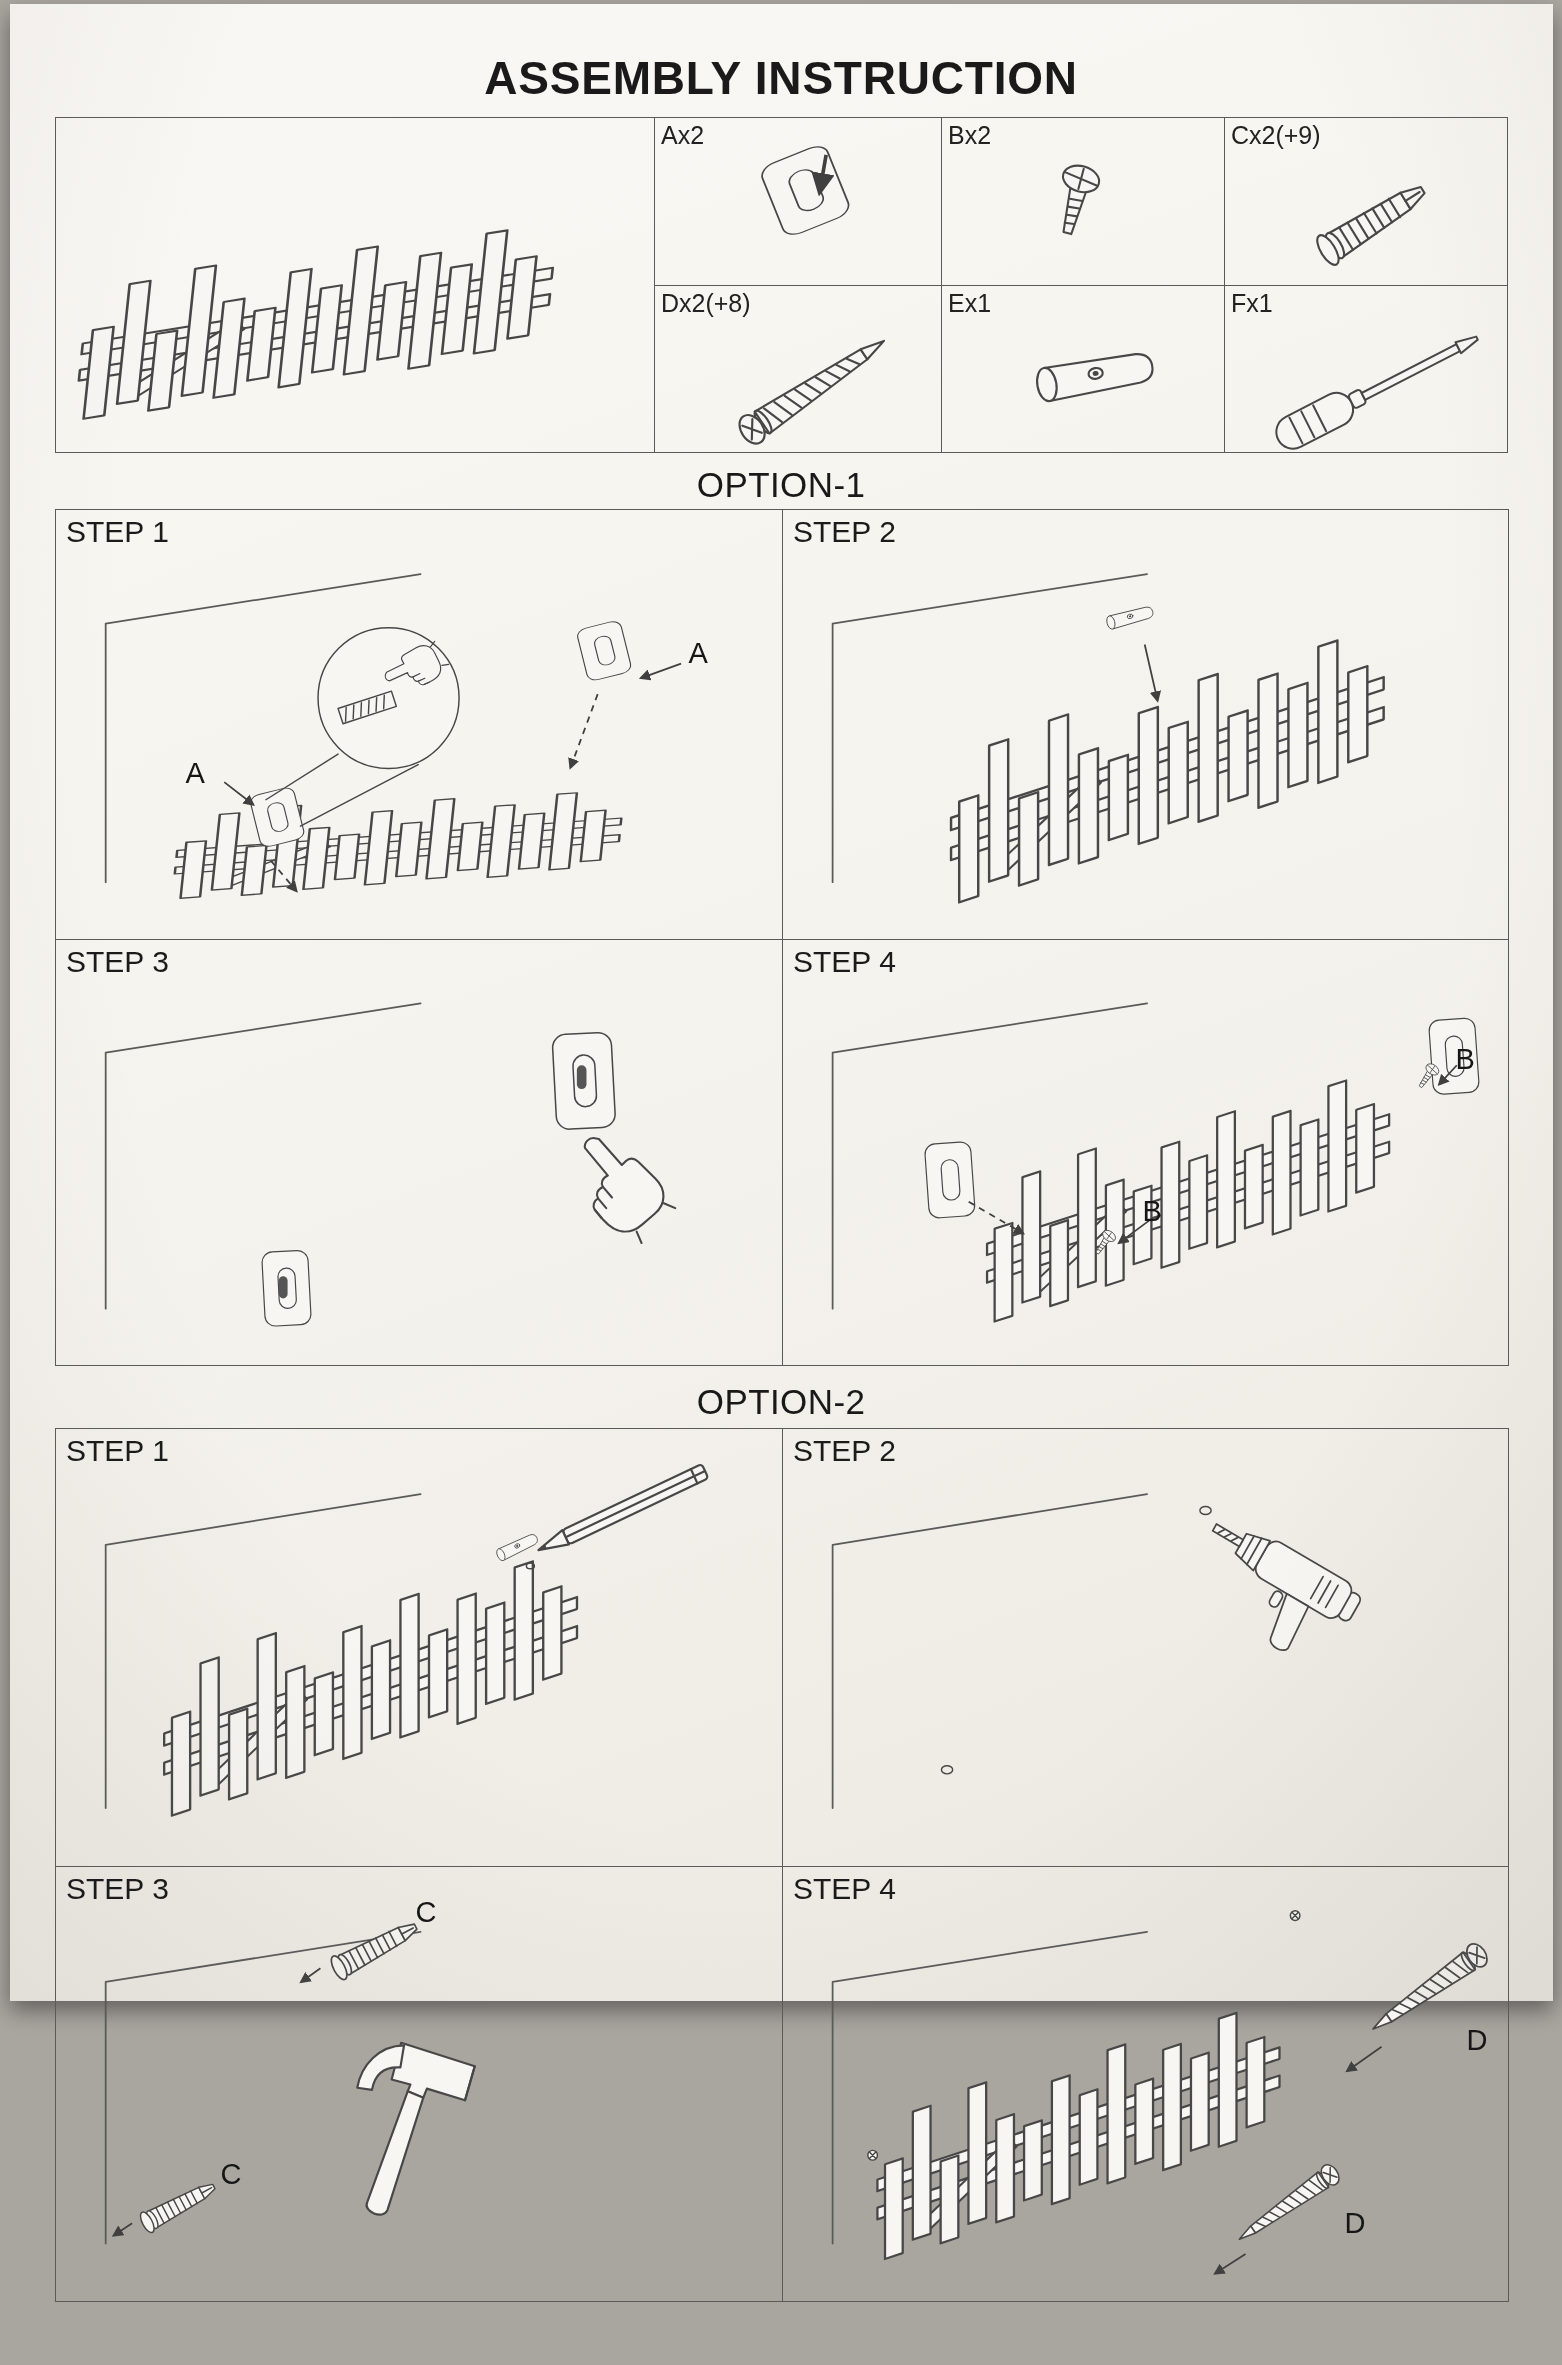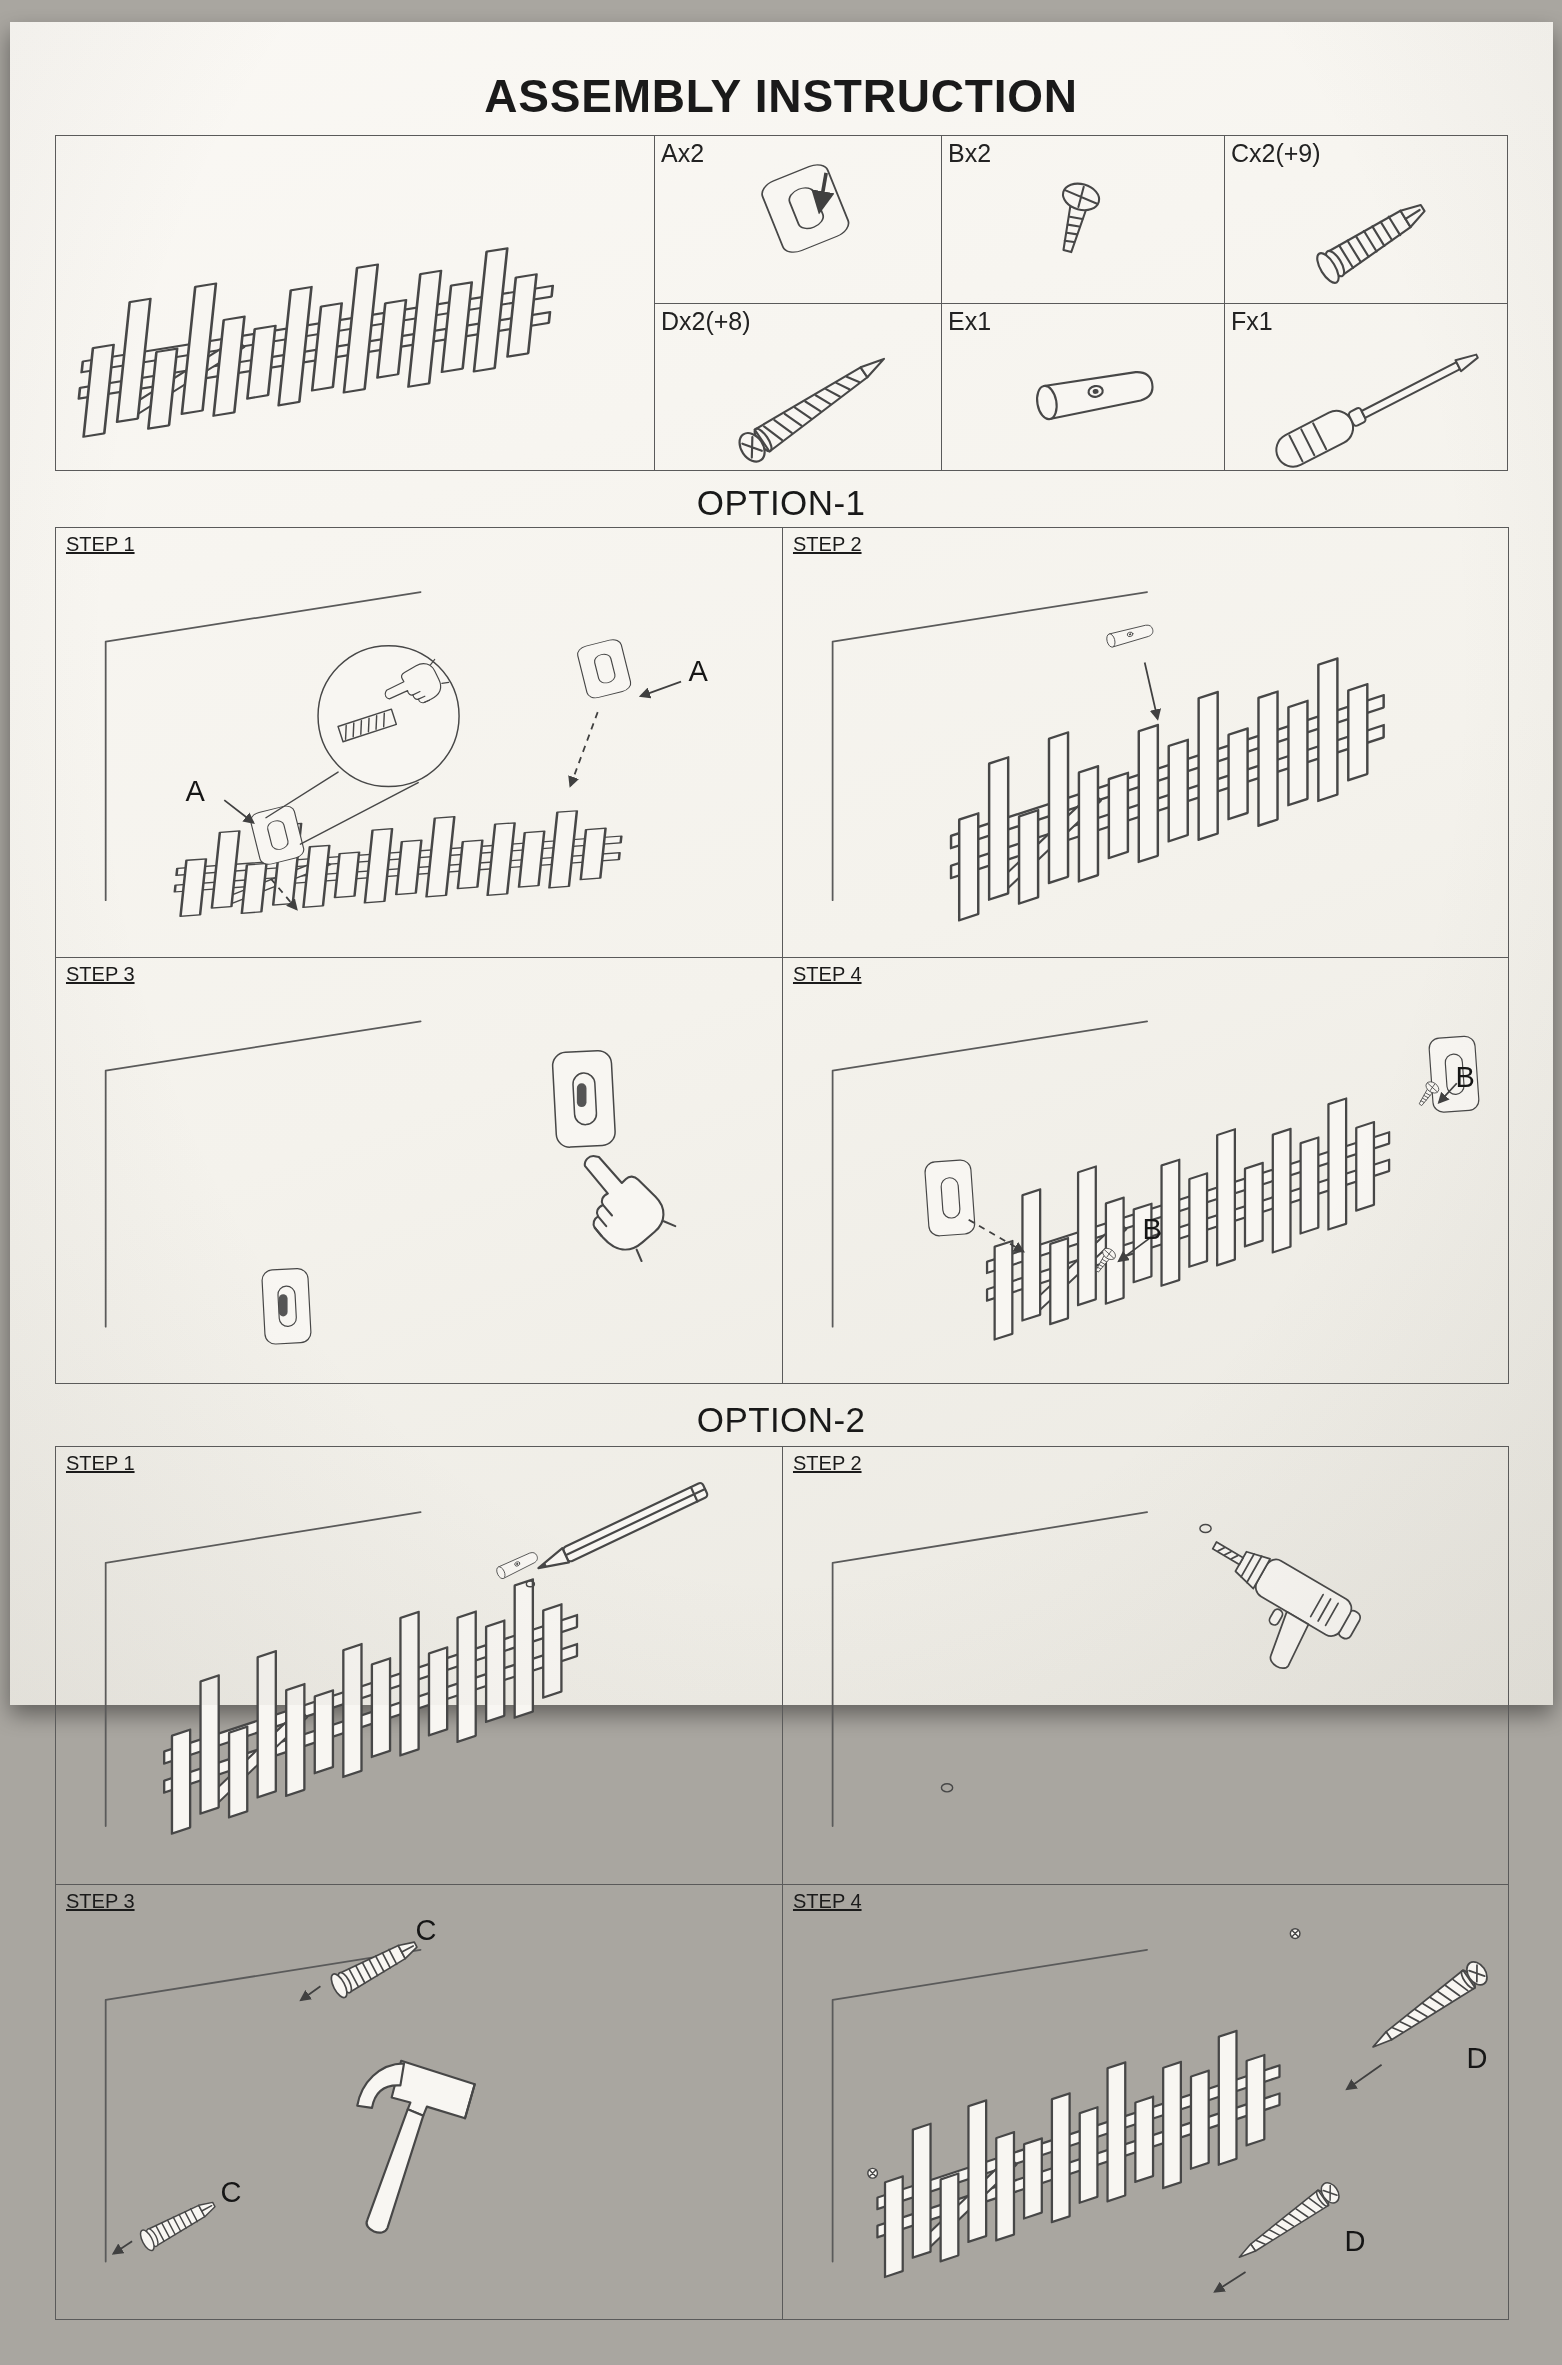--- a/index.html
+++ b/index.html
@@ -1,17 +1,17 @@
 <!DOCTYPE html>
 <html style="font-size:13px"><head>
 <meta charset="utf-8">
 <style>
   html,body{margin:0;padding:0;}
   .page{position:relative;width:1563px;height:2366px;background:#a9a6a0;font-family:"Liberation Sans",sans-serif;color:#1c1c1c;overflow:hidden;}
-  .paper{position:absolute;left:9.6px;top:22px;width:1543px;height:1683px;
+  .paper{position:absolute;left:9.6px;top:4px;width:1543px;height:1997px;
          background:linear-gradient(160deg,#faf8f4 0%,#f4f2ec 55%,#eae8e1 100%);
          box-shadow:0 9.6px 21px rgba(0,0,0,.42);}
   .paper::after{content:"";position:absolute;inset:0;pointer-events:none;
          background:radial-gradient(ellipse at 50% 38%,transparent 62%,rgba(110,105,95,.10));}
   .title{position:absolute;top:47px;left:0;right:0;margin:0;text-align:center;
          font-size:46px;font-weight:600;letter-spacing:0.8px;color:#1a1a1a;}
   .box{position:absolute;border:1.6px solid #5a5a5a;}
   .parts-box{left:45px;top:113px;display:grid;
              grid-template-columns:598px 287px 283px 283px;grid-template-rows:167px 167px;}
   .product-cell{grid-column:1;grid-row:1/3;position:relative;}
@@ -20,21 +20,21 @@
   .part-label{position:absolute;left:6.4px;top:3.2px;font-size:25px;color:#222;z-index:2;}
   .option-title{position:absolute;left:0;right:0;margin:0;text-align:center;
                 font-size:35px;font-weight:500;letter-spacing:0.4px;color:#191919;}
   #option1-title{top:461px;} #option2-title{top:1378px;}
   .steps-box{display:grid;grid-template-columns:726px 726px;}
   #option1-box{left:45px;top:505px;grid-template-rows:429px 426px;}
   #option2-box{left:45px;top:1424px;grid-template-rows:437px 435px;}
   .step-cell{position:relative;}
   .step-cell.c2{border-left:1.6px solid #5a5a5a;}
   .step-cell.r2{border-top:1.6px solid #5a5a5a;}
-  .step-label{position:absolute;left:10.4px;top:4.8px;font-size:20px;color:#1b1b1b;z-index:2;text-decoration:underline;}
+  .step-label{position:absolute;left:10.4px;top:4.8px;font-size:30px;color:#1b1b1b;z-index:2;}
   .ann{position:absolute;font-size:29px;color:#161616;z-index:2;}
   .cell-svg{position:absolute;inset:0;width:100%;height:100%;display:block;}
   
   .ln{fill:none;stroke:#474747;stroke-width:1.8;stroke-linecap:round;stroke-linejoin:round;}
   .fl{fill:#f8f6f2;stroke:#474747;stroke-width:1.8;stroke-linejoin:round;}
   .wall{fill:none;stroke:#5a5a5a;stroke-width:2.2;stroke-linecap:round;}
   .leader{fill:none;stroke:#404040;stroke-width:2.2;marker-end:url(#arrow);}
   .dash{stroke-dasharray:8 7;}
   .thick{stroke-width:4.5;}
 </style>

